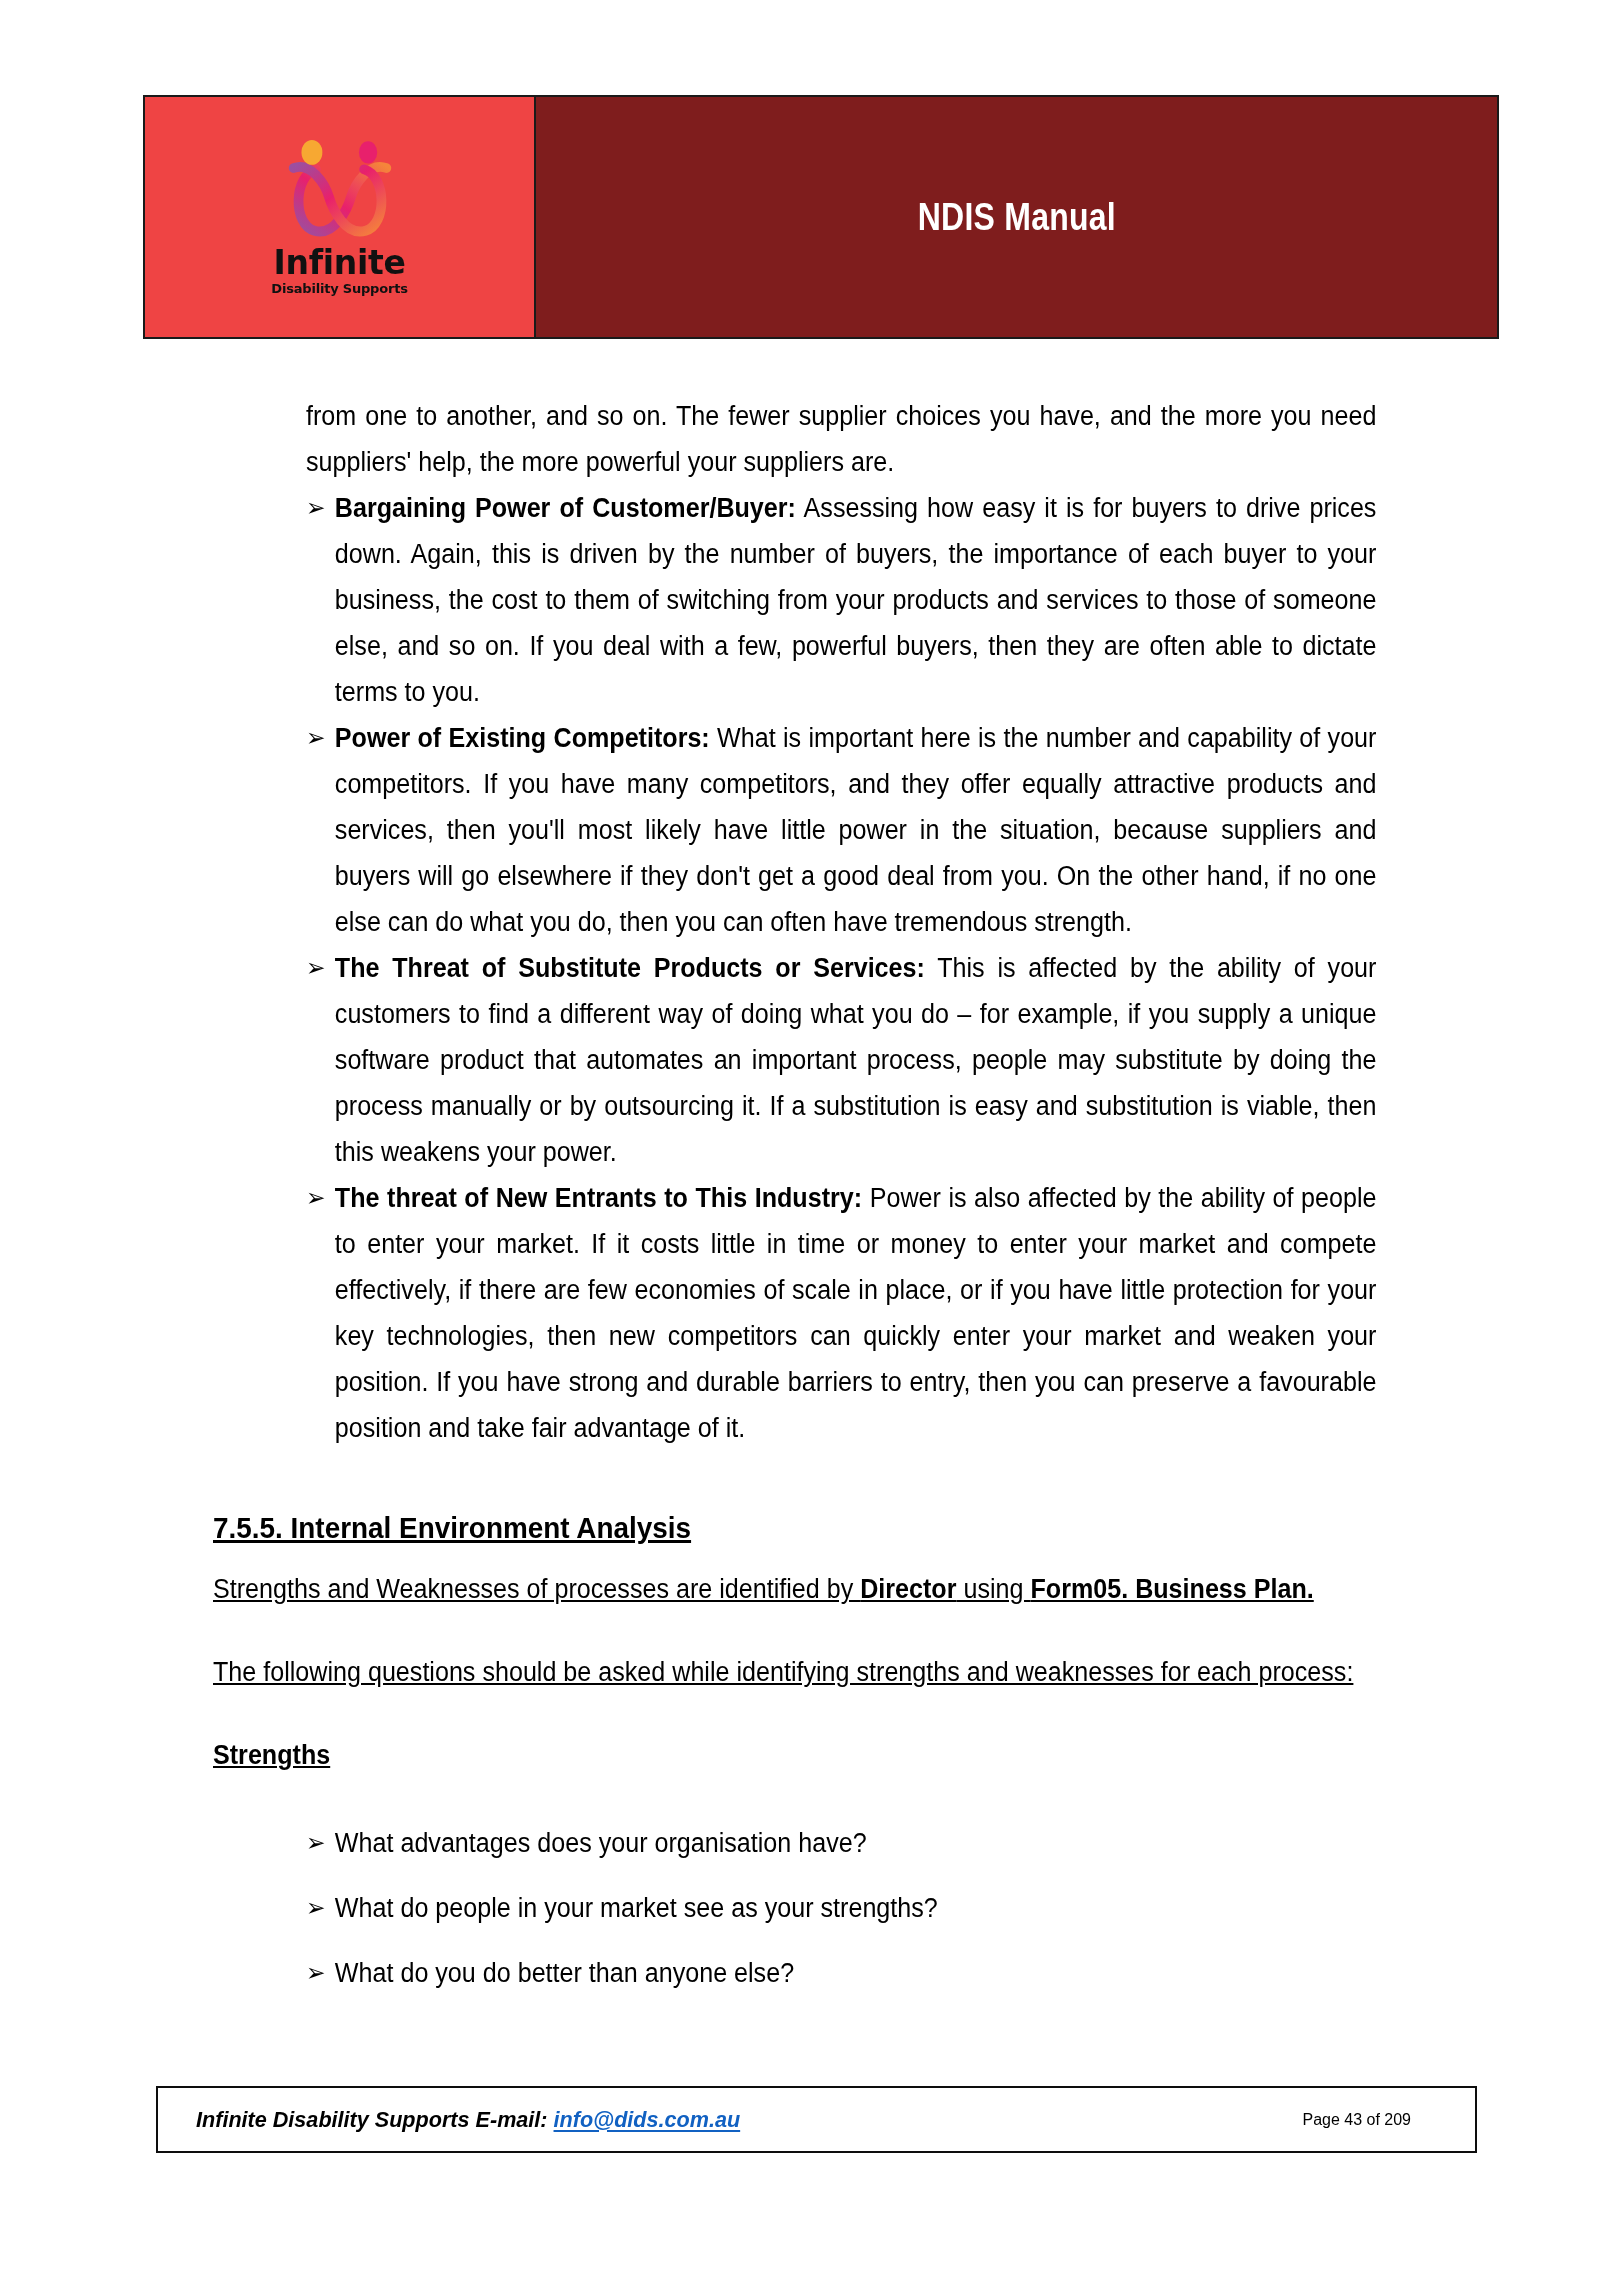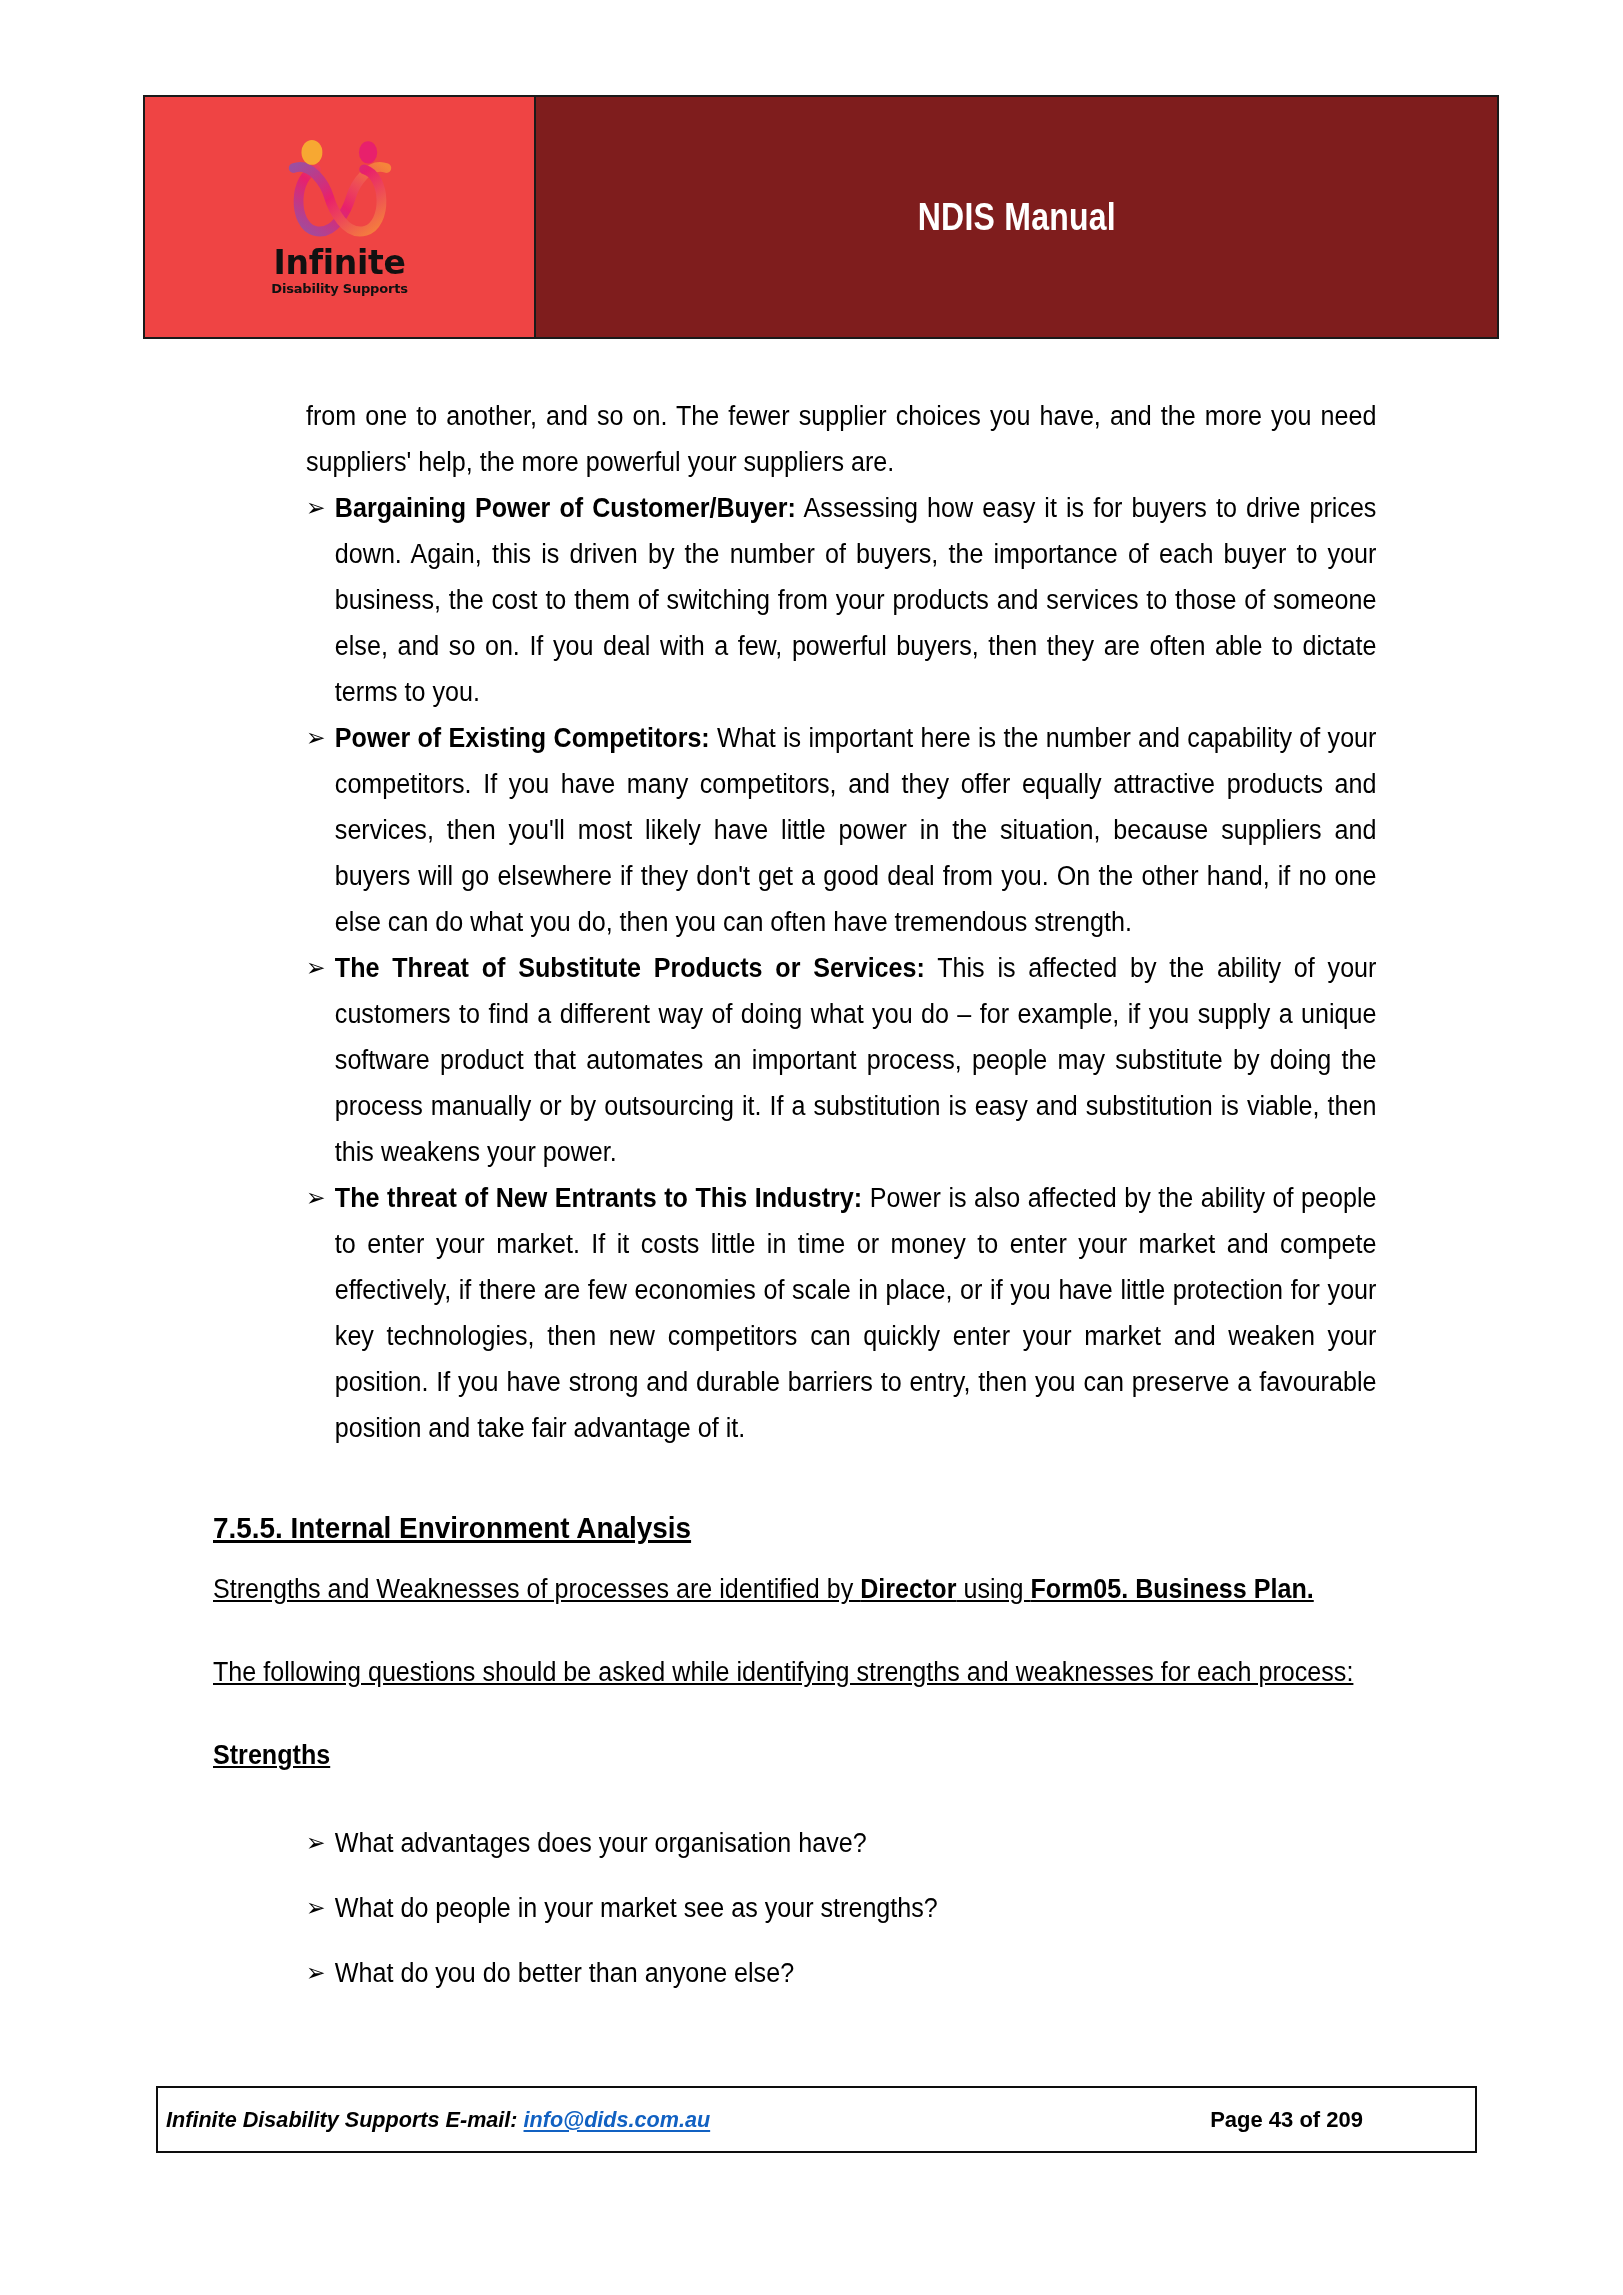--- a/index.html
+++ b/index.html
@@ -190,41 +190,41 @@
     width: 1321px;
     height: 67px;
     border: 2.6px solid #0d0d0d;
     box-sizing: border-box;
     display: flex;
     align-items: center;
     background: #ffffff;
   }
   .footer-left {
     flex: 1 1 auto;
-    padding-left: 8px;
+    padding-left: 38px;
     font-family: "Liberation Sans", sans-serif;
     font-weight: bold;
     font-style: italic;
     font-size: 21.6px;
     white-space: nowrap;
   }
   .footer-link {
     color: #1161c2;
     text-decoration: underline;
     text-decoration-thickness: 2px;
     text-underline-offset: 2.6px;
     font-weight: bold;
     font-style: italic;
   }
   .footer-right {
     flex: 0 0 auto;
-    padding-right: 112px;
+    padding-right: 64px;
     font-family: "Liberation Sans", sans-serif;
-    font-weight: bold;
-    font-size: 22px;
+    font-weight: normal;
+    font-size: 16px;
     white-space: nowrap;
   }
 </style>
 </head>
 <body>
 
 <div class="page">
 
   <div class="header-table">
 

